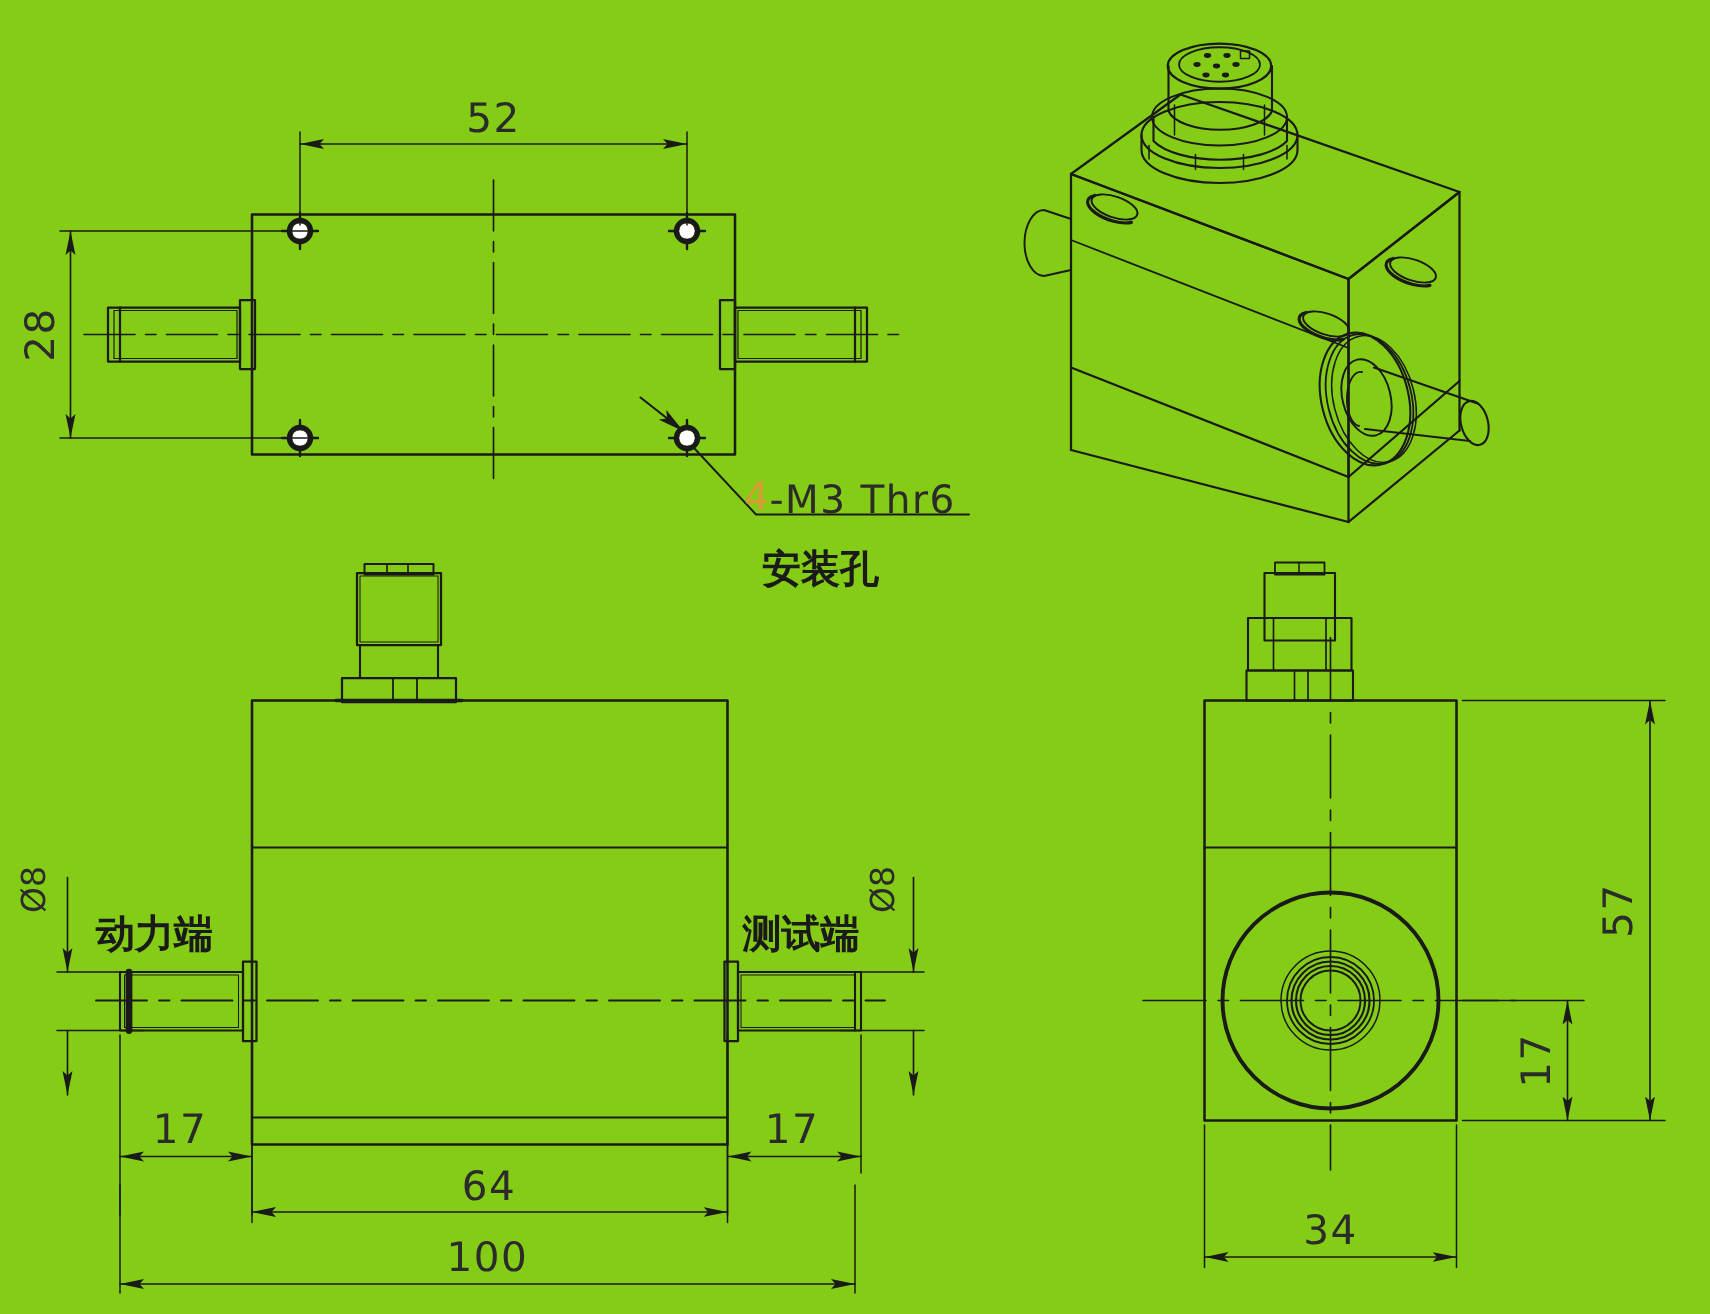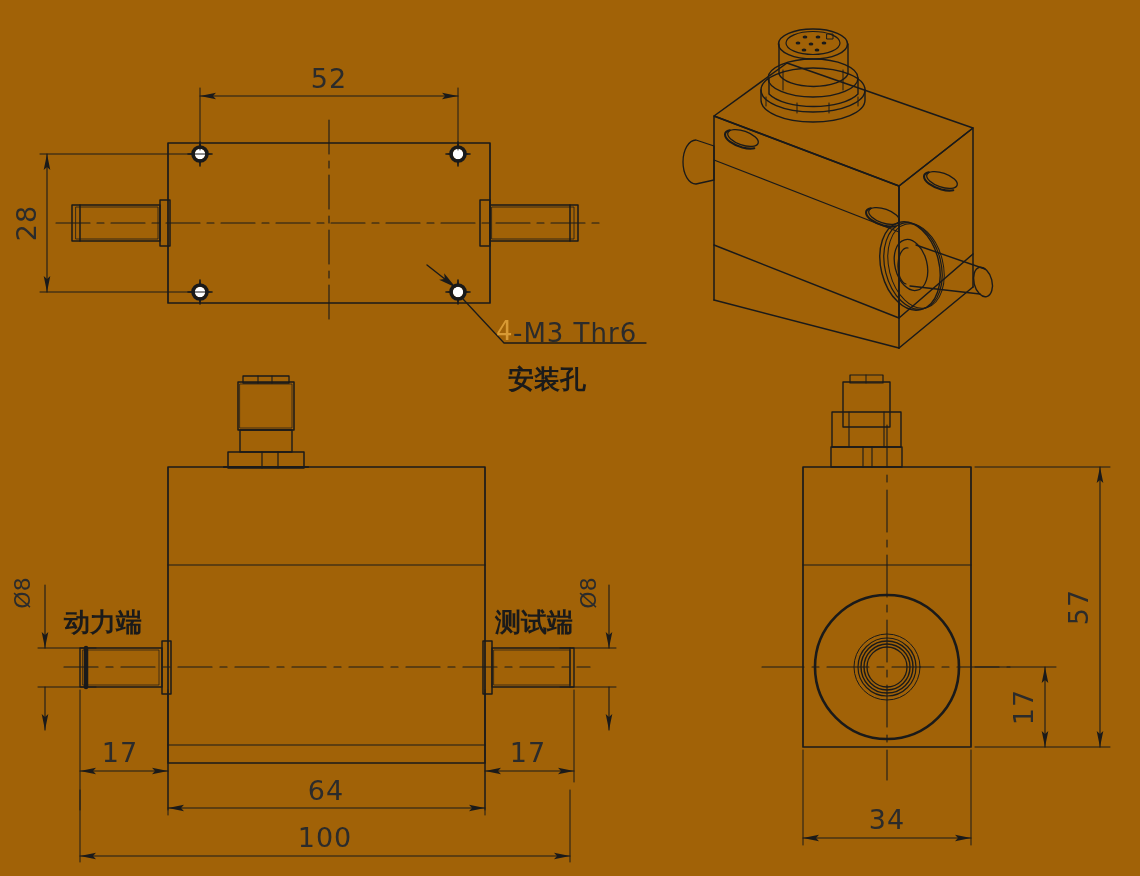--- a/index.html
+++ b/index.html
@@ -7,21 +7,21 @@
     padding: 0;
     background: #ffffff;
   }
   body {
     font-family: "DejaVu Sans", sans-serif;
   }
   #sheet {
     position: relative;
     width: 1140px;
     height: 876px;
-    background: #a16207;
+    background: #84cc16;
     overflow: hidden;
   }
   #sheet svg {
     position: absolute;
     left: 0;
     top: 0;
   }
   .dimtext {
     font-family: "DejaVu Sans", sans-serif;
     font-size: 27px;

